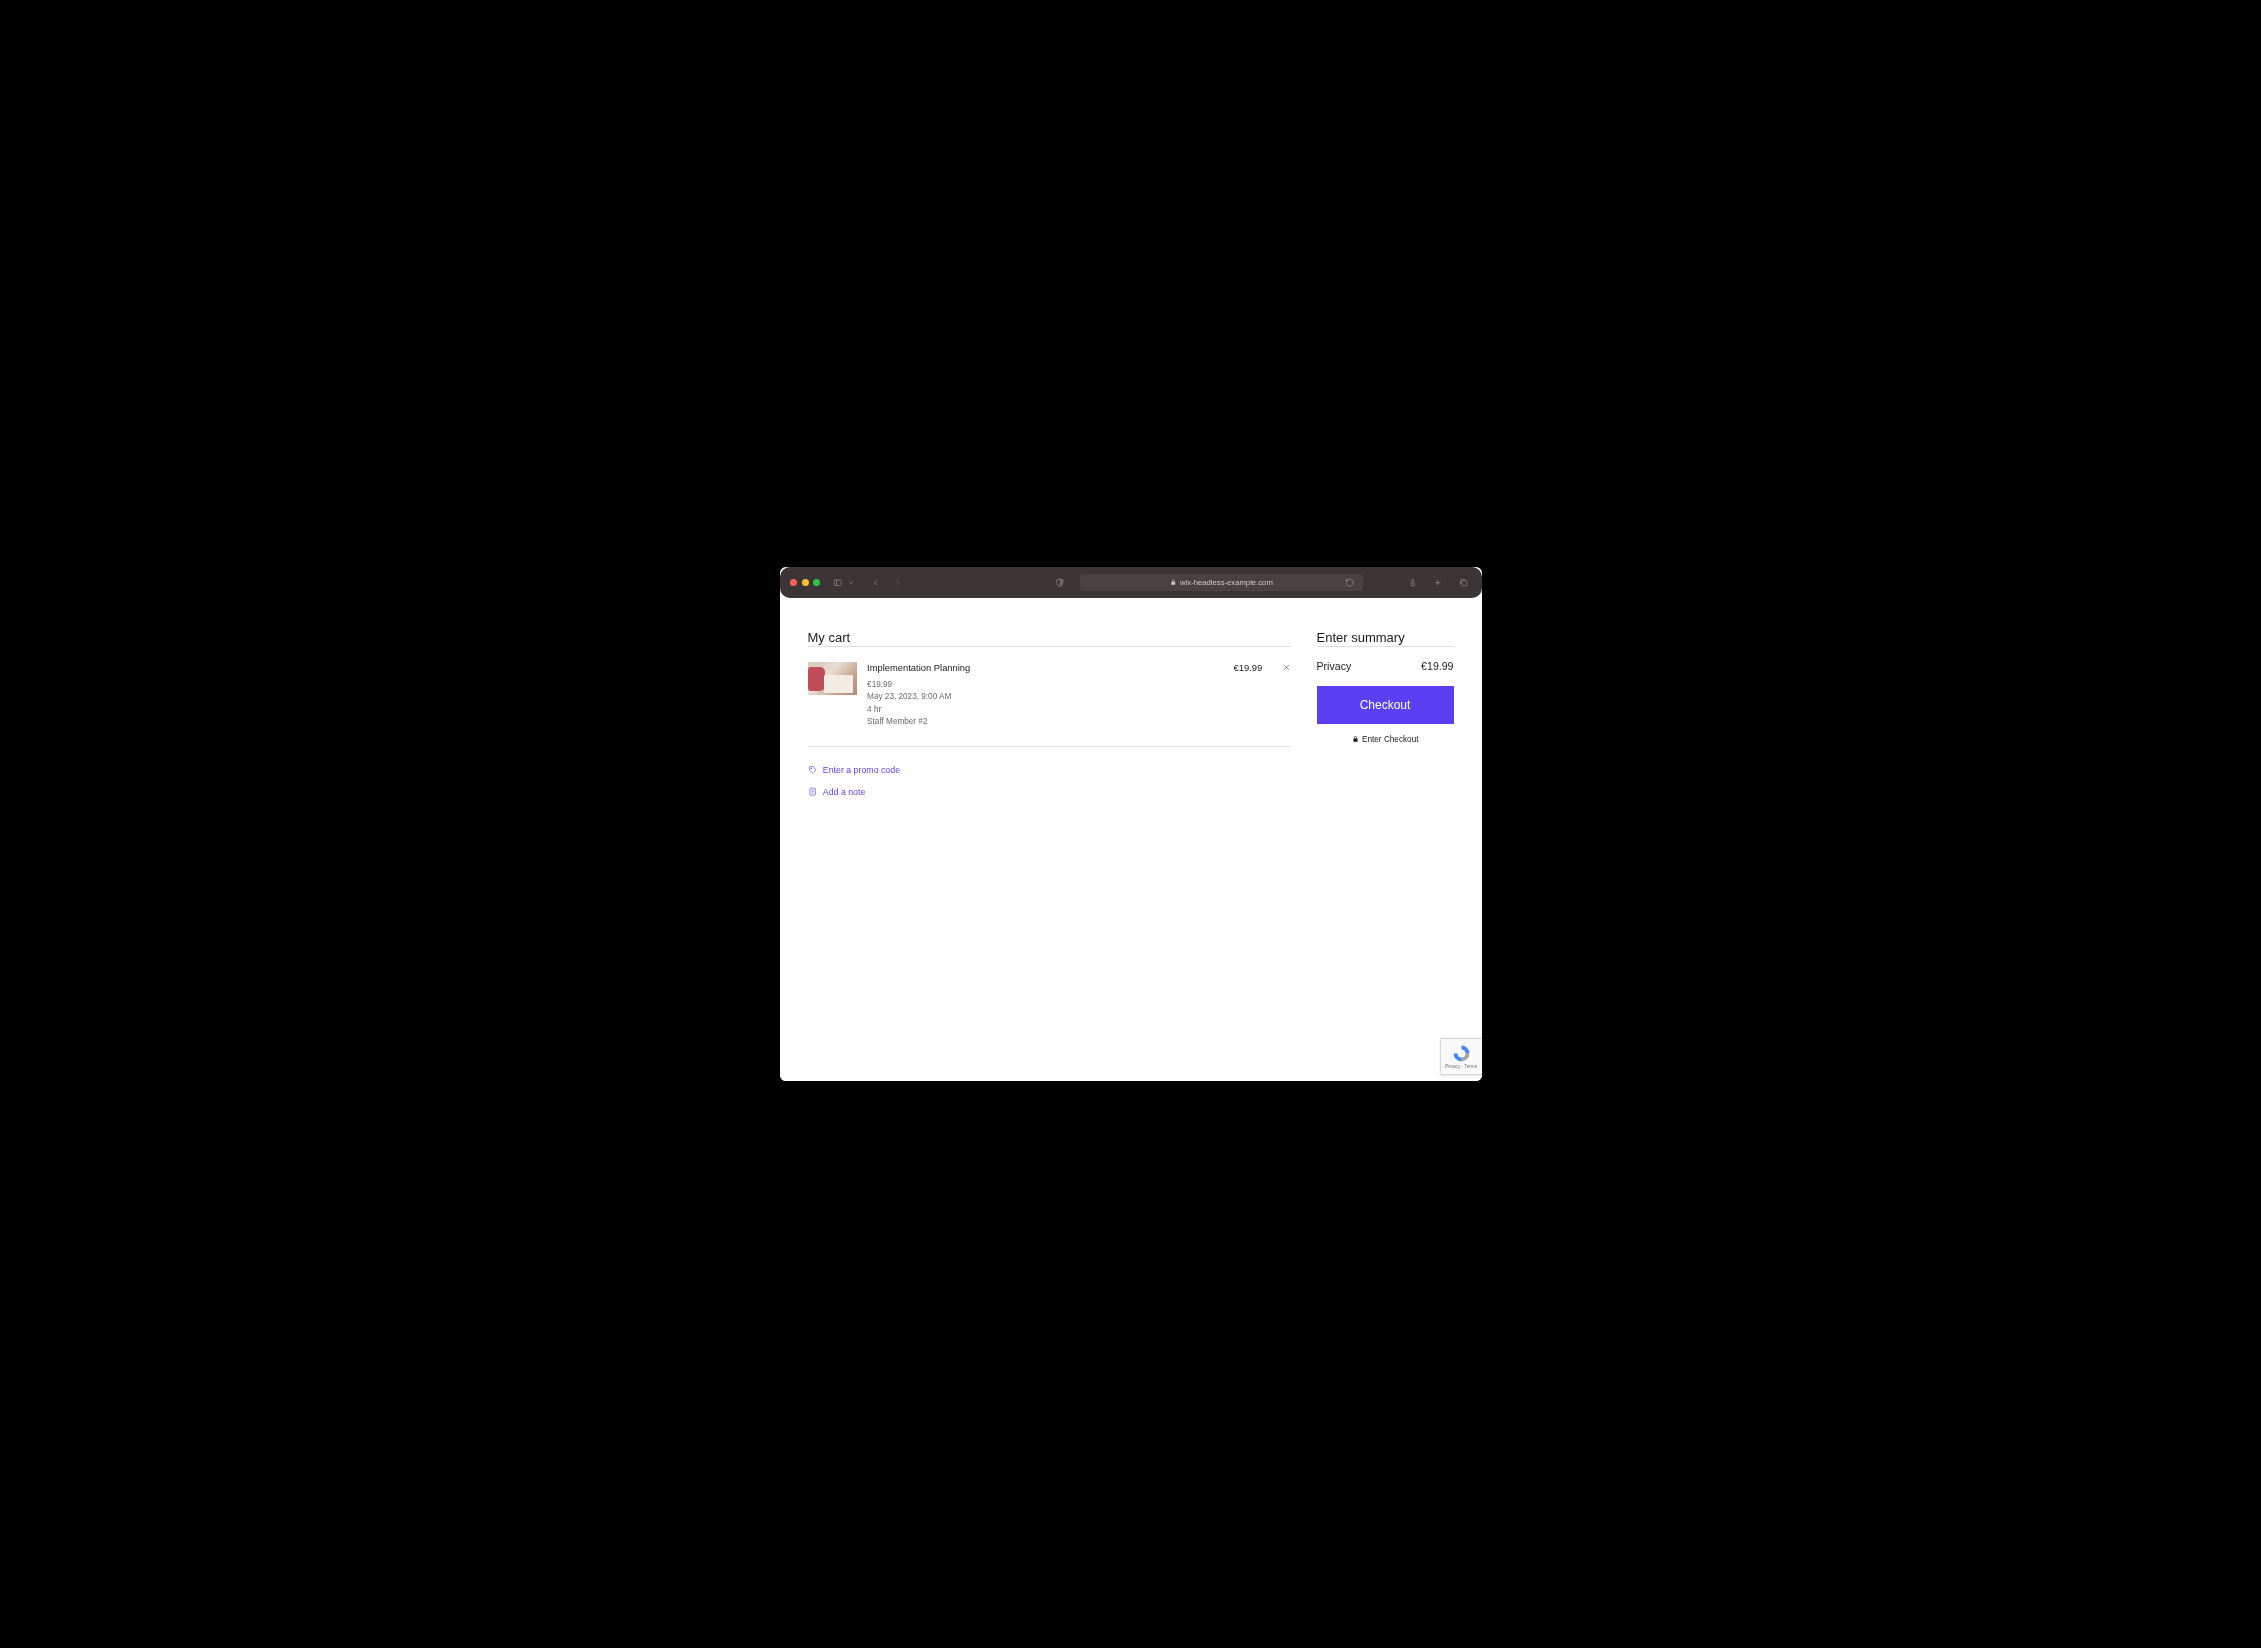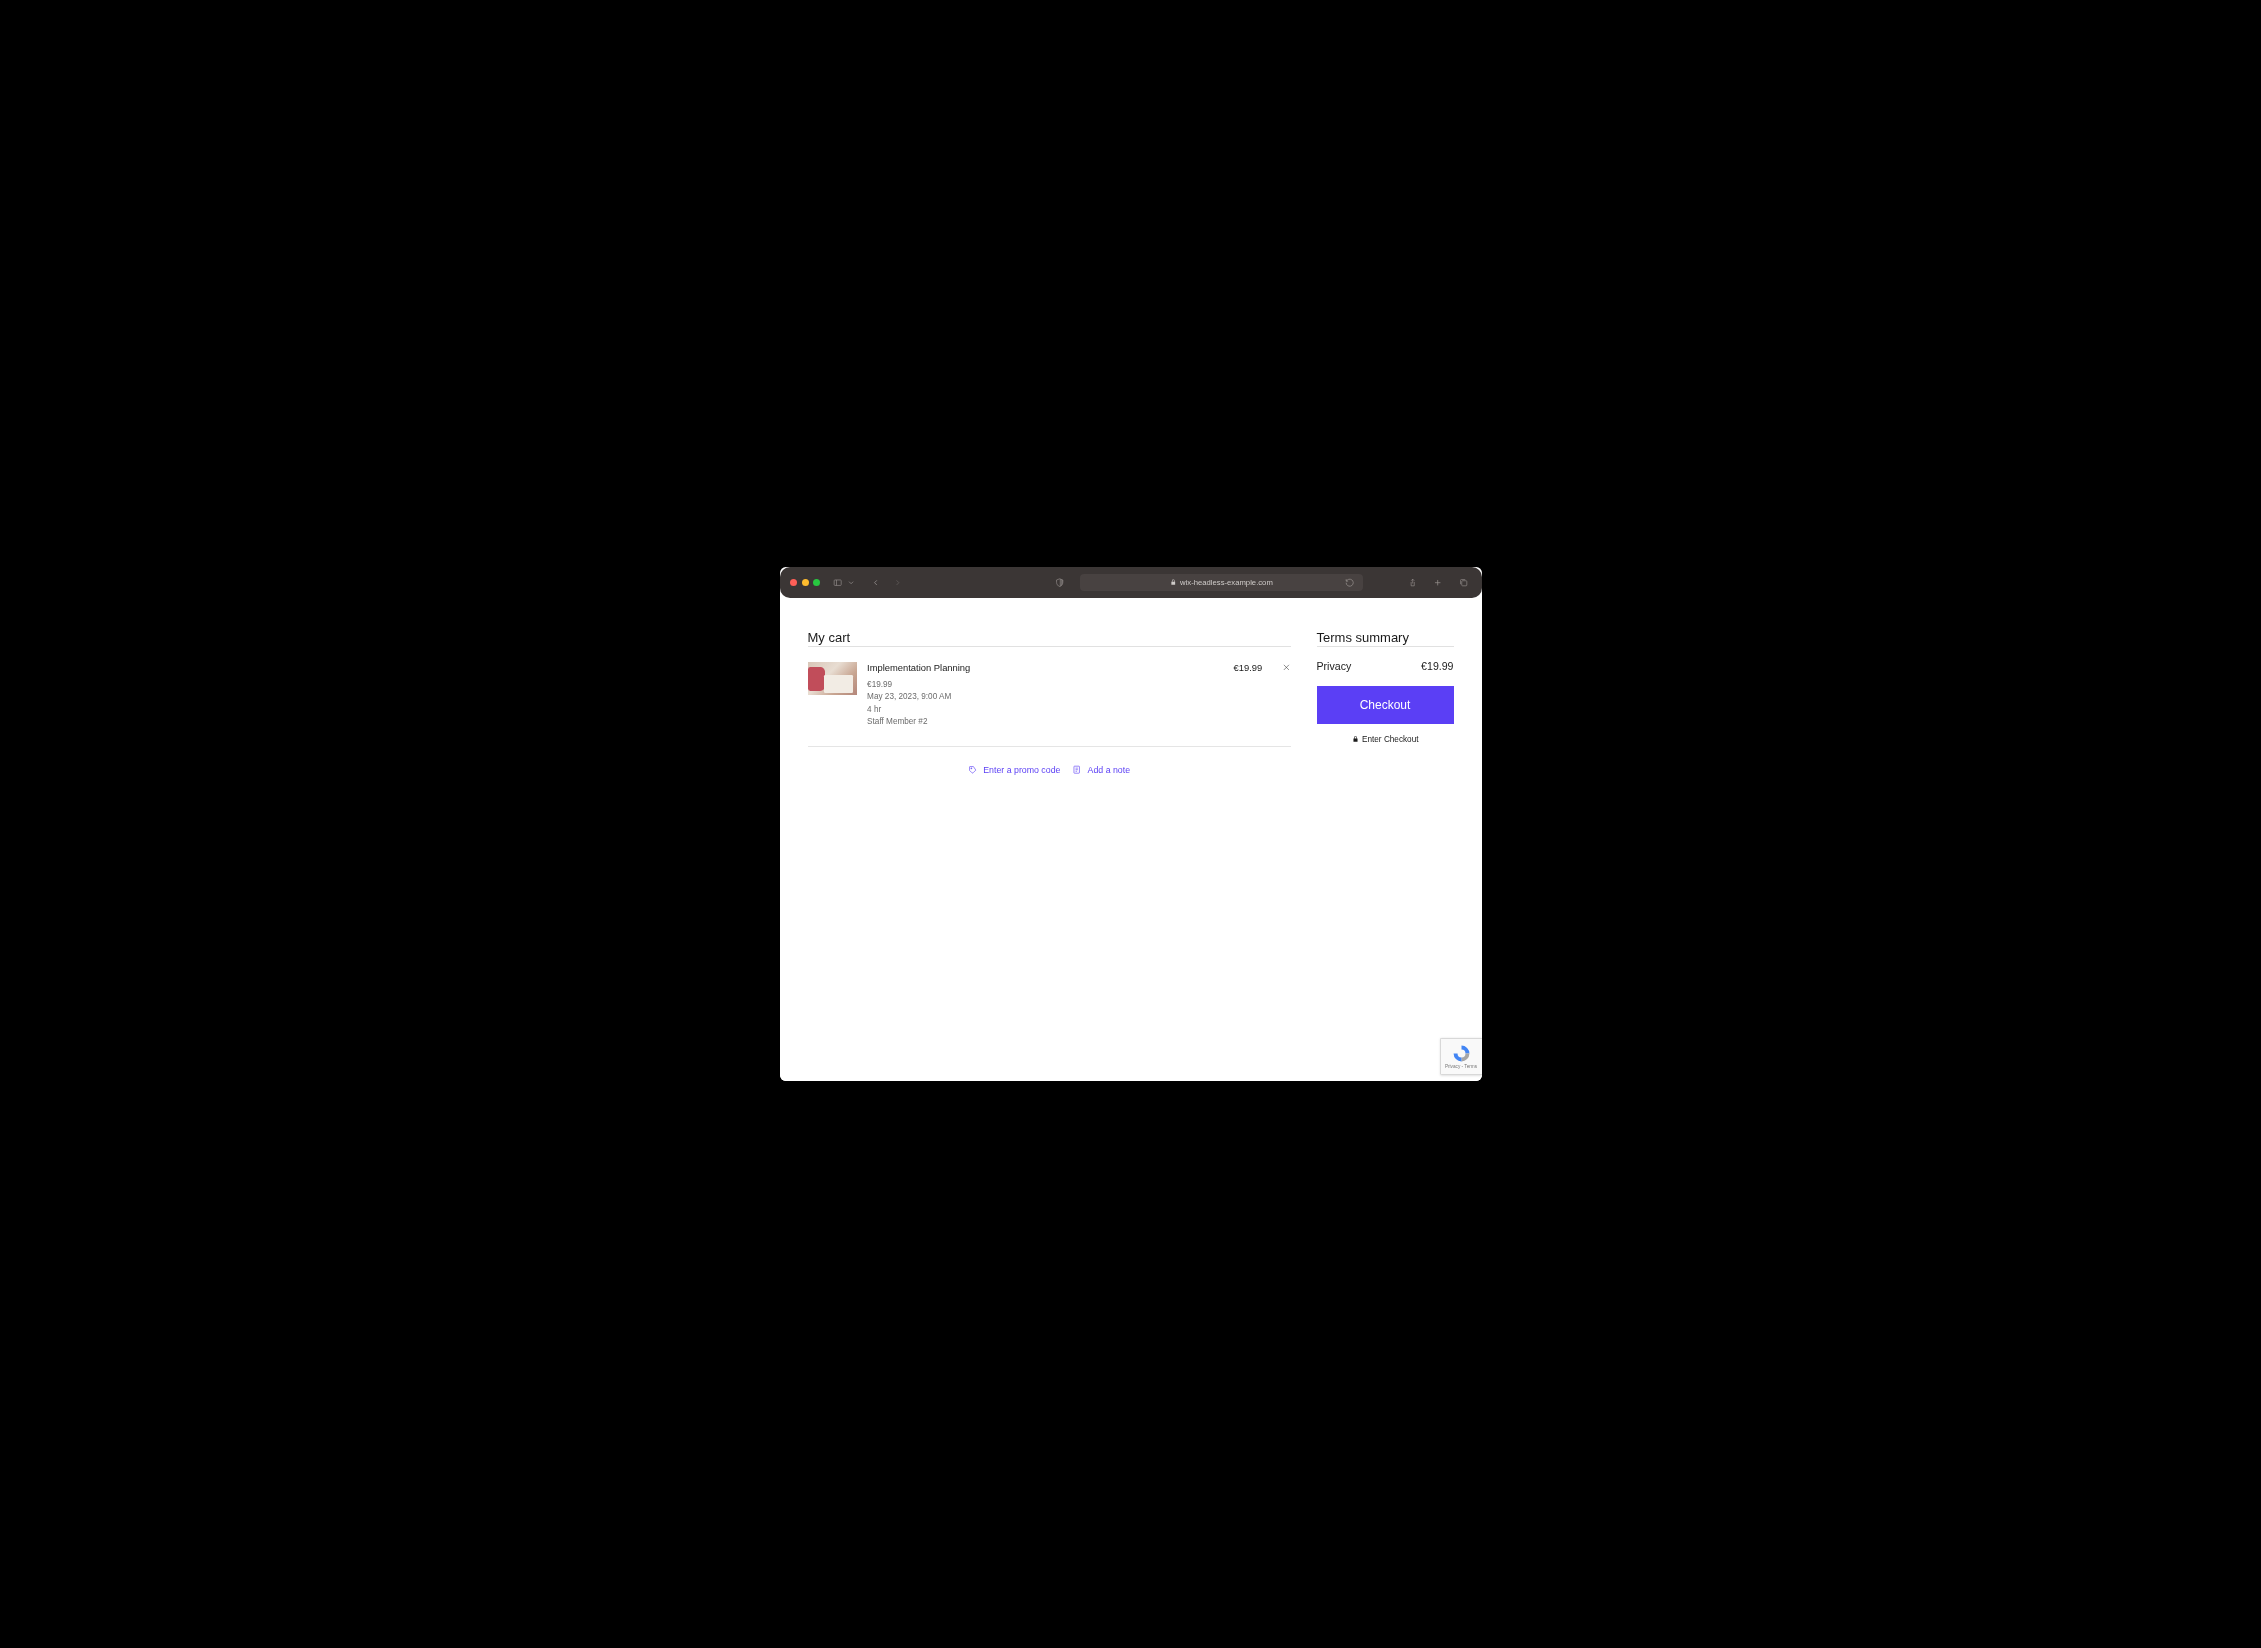--- a/index.html
+++ b/index.html
@@ -107,21 +107,21 @@
       background:#f2ece4;
       border-radius:1.2px;
     }
     .item-info { flex: 1; }
     .item-title { font-size: 9.4px; color:#1a1a1a; margin-bottom: 5.9px; }
     .item-meta { font-size: 8.2px; color:#6b6b6b; line-height: 1.5; }
     .item-price-col { width: 47px; text-align:right; font-size:9.4px; color:#1a1a1a; }
     .remove-col { width: 17.7px; text-align:right; color:#333; }
     .remove-col svg{ width:8.8px; height:8.8px; }
 
-    .links { margin-top: 17.7px; display:flex; flex-direction:row; gap: 11.8px; justify-content: center; }
+    .links { margin-top: 17.7px; display:flex; flex-direction:column; gap: 11.8px; }
     .link-row { display:flex; align-items:center; gap:5.9px; color:#5b3ff5; font-size:8.8px; cursor:pointer;}
     .link-row svg { width:9.4px; height:9.4px; }
 
     
     .sub-row {
       display:flex;
       justify-content:space-between;
       font-size:10.6px;
       color:#1a1a1a;
       padding: 13px 0 14px 0;
@@ -287,21 +287,21 @@
               <line x1="9" y1="8" x2="15" y2="8"></line>
               <line x1="9" y1="12" x2="15" y2="12"></line>
               <line x1="9" y1="16" x2="13" y2="16"></line>
             </svg>
           <span>Add a note</span>
         </div>
       </div>
     </div>
 
     <div class="summary-col">
-      <h2 class="section-title">Terms summary</h2>
+      <h2 class="section-title">Enter summary</h2>
       <div class="sub-row">
         <span>Privacy</span>
         <span>€19.99</span>
       </div>
       <button class="checkout-btn">Checkout</button>
       <div class="secure-row">
         <svg viewBox="0 0 24 24" fill="currentColor">
             <path d="M17 10V7a5 5 0 0 0-10 0v3H5v11h14V10h-2zm-8-3a3 3 0 1 1 6 0v3H9V7z"></path>
           </svg>
         <span>Enter Checkout</span>

